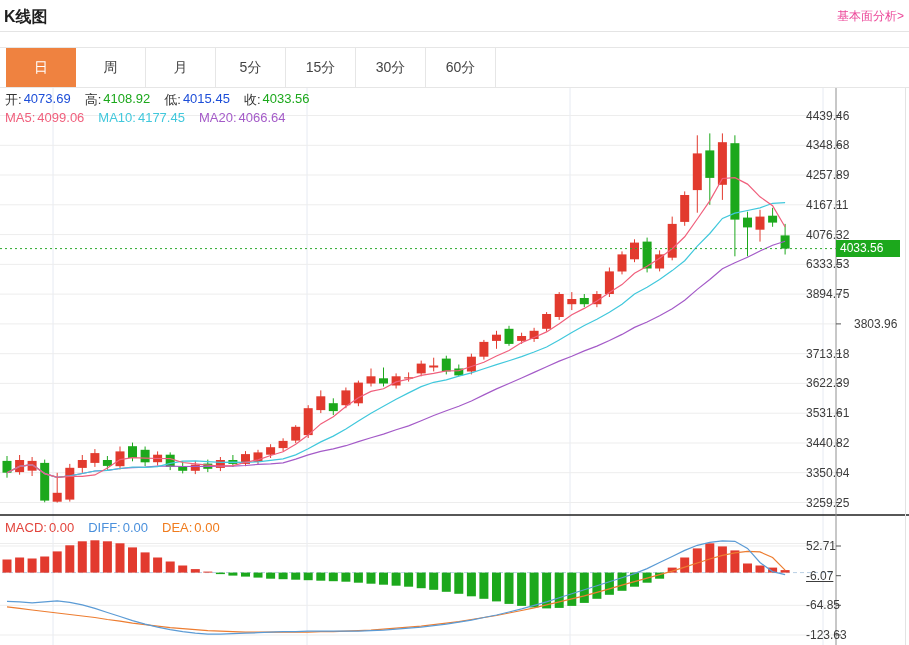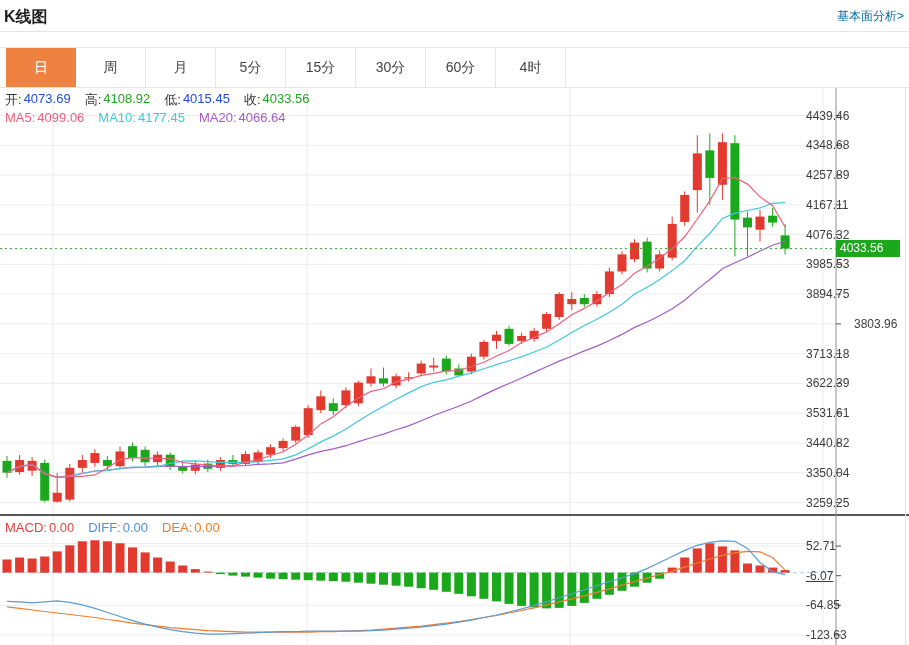--- a/index.html
+++ b/index.html
@@ -1,20 +1,20 @@
 <!DOCTYPE html>
 <html><head>
 <meta charset="utf-8">
 <style>
   html,body{margin:0;padding:0;background:#fff;}
   #app{position:relative;width:909px;height:645px;background:#fff;overflow:hidden;
        font-family:"Liberation Sans","DejaVu Sans",sans-serif;}
   .hdr{position:absolute;top:0;left:0;right:0;height:31px;border-bottom:1px solid #e4e4e4;}
   .title{position:absolute;left:4px;top:7px;font-size:16px;font-weight:bold;color:#1f1f1f;}
-  .link{position:absolute;right:5px;top:8px;font-size:12px;color:#0369a1;cursor:pointer;}
+  .link{position:absolute;right:5px;top:8px;font-size:12px;color:#ec4899;cursor:pointer;}
   .tabs{position:absolute;top:47px;left:0;right:0;height:41px;box-sizing:border-box;
         border-top:1px solid #e6e6e6;border-bottom:1px solid #e6e6e6;background:#fff;
         display:flex;padding-left:6px;}
   .tab{width:70px;box-sizing:border-box;text-align:center;line-height:39px;height:39px;
        font-size:14px;color:#444;border-right:1px solid #e6e6e6;cursor:pointer;}
   .tab:first-child{border-left:1px solid #e6e6e6;}
   .tab.active{border:none;}
   .row{position:absolute;left:5px;display:flex;font-size:13px;white-space:nowrap;}
   .row .lab{color:#333;}
   .row .val{margin-right:14px;margin-left:2px;}
@@ -35,21 +35,20 @@
   </div>
 
   <div class="tabs" id="tabs">
       <div class="tab active" style="background: rgb(239, 130, 64); color: rgb(255, 255, 255);">日</div>
       <div class="tab">周</div>
       <div class="tab">月</div>
       <div class="tab">5分</div>
       <div class="tab">15分</div>
       <div class="tab">30分</div>
       <div class="tab">60分</div>
-      <div class="tab">4时</div>
     </div>
 
   <svg id="chart" width="909" height="645" viewBox="0 0 909 645">
       <line x1="53" y1="88" x2="53" y2="645" stroke="#e6eaf2"></line>
       <line x1="307" y1="88" x2="307" y2="645" stroke="#e6eaf2"></line>
       <line x1="570" y1="88" x2="570" y2="645" stroke="#e6eaf2"></line>
       <line x1="823" y1="88" x2="823" y2="645" stroke="#e6eaf2"></line>
       <line x1="0" y1="115.5" x2="836" y2="115.5" stroke="#ededed"></line>
       <line x1="0" y1="145.3" x2="836" y2="145.3" stroke="#ededed"></line>
       <line x1="0" y1="175.0" x2="836" y2="175.0" stroke="#ededed"></line>
@@ -312,21 +311,21 @@
       <span class="lab" style="color: rgb(240, 124, 30);">DEA:</span>
       <span class="val" style="color: rgb(240, 124, 30);">0.00</span>
     </div>
 
   <div id="main-axis">
       <div class="alabel" style="top: 108.5px;">4439.46</div>
       <div class="alabel" style="top: 138.27px;">4348.68</div>
       <div class="alabel" style="top: 168.04px;">4257.89</div>
       <div class="alabel" style="top: 197.81px;">4167.11</div>
       <div class="alabel" style="top: 227.58px;">4076.32</div>
-      <div class="alabel" style="top: 257.35px;">3985.53</div>
+      <div class="alabel" style="top: 257.35px;">6333.53</div>
       <div class="alabel" style="top: 287.12px;">3894.75</div>
       <div class="alabel" style="top: 316.89px; margin-left: 48px;">3803.96</div>
       <div class="alabel" style="top: 346.66px;">3713.18</div>
       <div class="alabel" style="top: 376.43px;">3622.39</div>
       <div class="alabel" style="top: 406.2px;">3531.61</div>
       <div class="alabel" style="top: 435.97px;">3440.82</div>
       <div class="alabel" style="top: 465.74px;">3350.04</div>
       <div class="alabel" style="top: 495.51px;">3259.25</div>
     </div>
   <div id="macd-axis">

